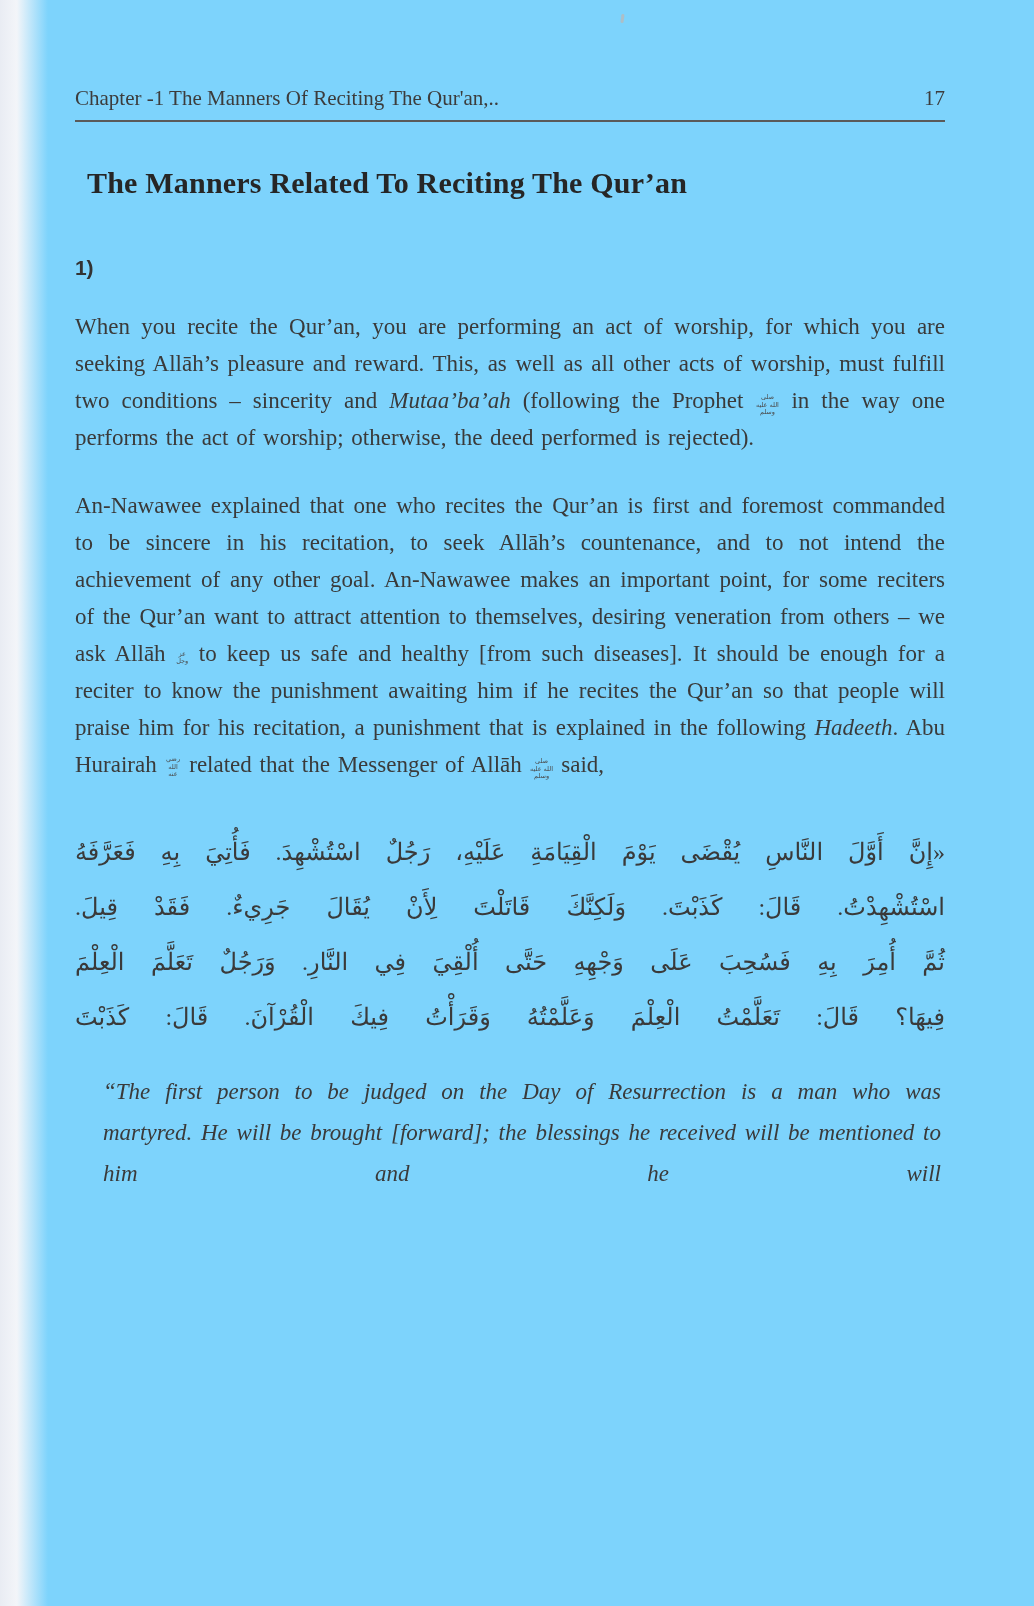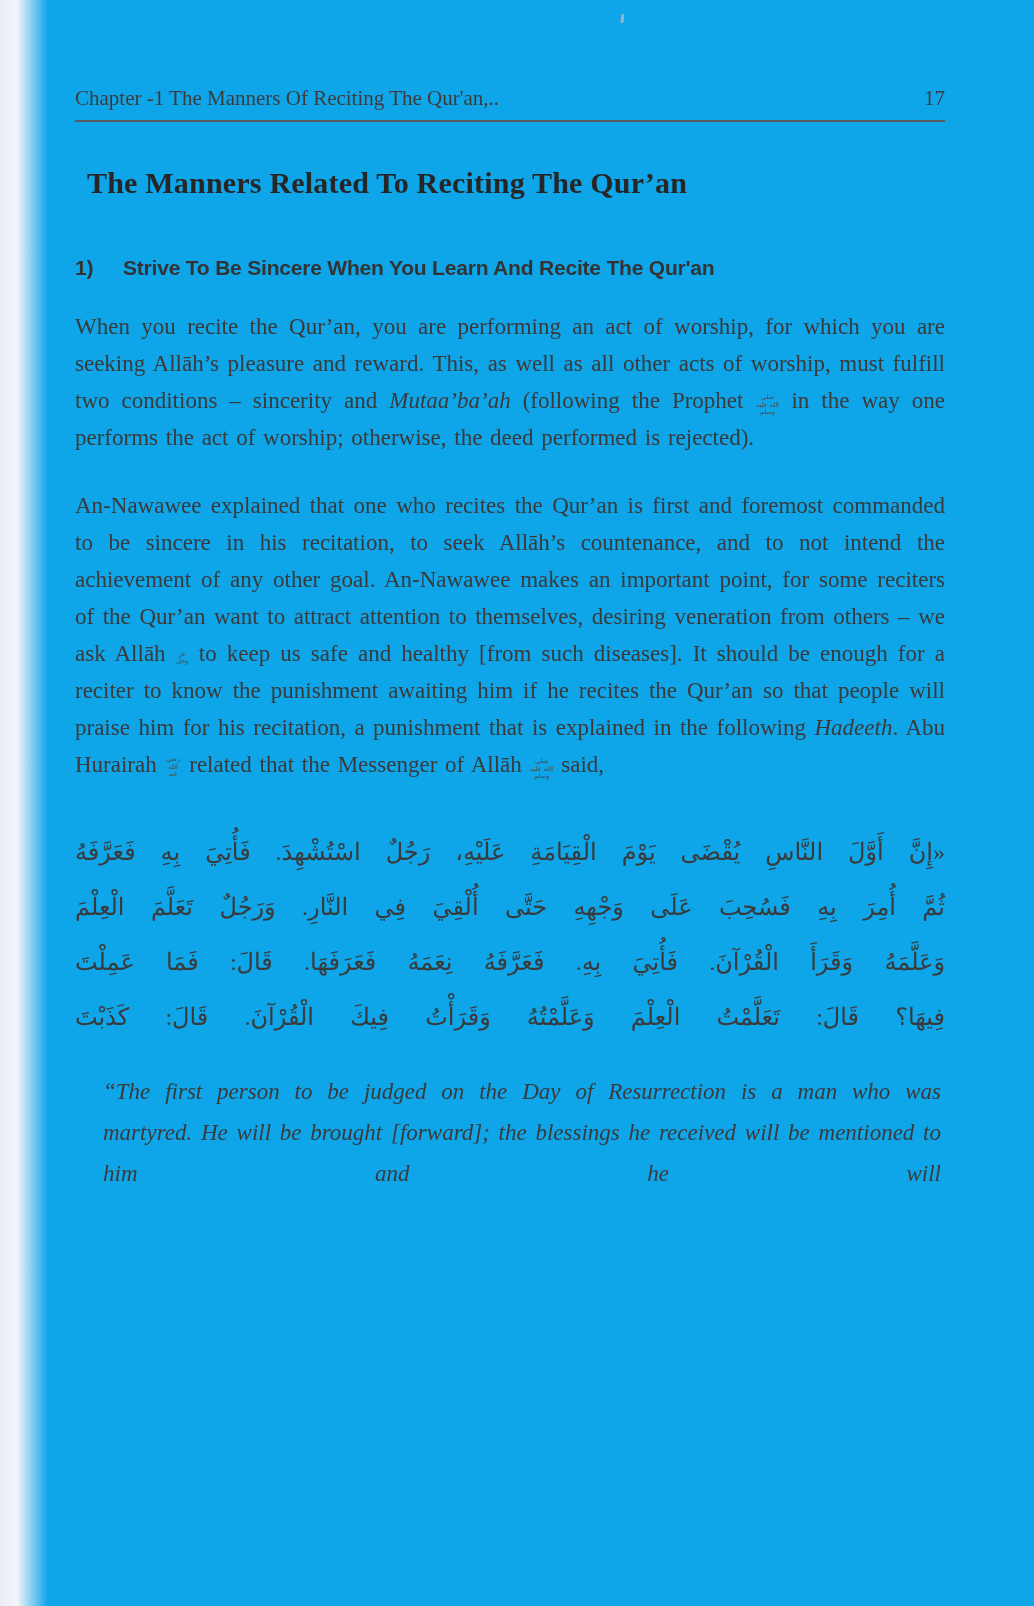--- a/index.html
+++ b/index.html
@@ -1,19 +1,19 @@
 <!DOCTYPE html>
 <html><head>
 <meta charset="utf-8">
 <style>
   html,body { margin:0; padding:0; background:#ffffff; }
   .scan-page {
     position:relative;
     width:1034px; height:1606px;
-    background:#0ea5e9;
+    background:#7dd3fc;
     overflow:hidden;
     font-family:"Liberation Serif", serif;
     color:#383838;
   }
   .edge-shade {
     position:absolute; left:0; top:0; bottom:0; width:48px;
     background:linear-gradient(90deg, #e9ecf3 0%, #f3f5f9 35%, rgba(255,255,255,0) 100%);
     pointer-events:none;
   }
   .scan-speck {
@@ -92,30 +92,29 @@
     <div class="running-header">
       <span>Chapter -1 The Manners Of Reciting The Qur'an,..</span>
       <span>17</span>
     </div>
     <hr class="header-rule">
 
     <h1 class="page-title">The Manners Related To Reciting The Qur’an</h1>
 
     <div class="section-heading">
       <span class="section-num">1)</span>
-      <span>Strive To Be Sincere When You Learn And Recite The Qur'an</span>
     </div>
 
     <p class="body-para"><span>When you recite the Qur’an, you are performing an act of worship, for which you are seeking Allāh’s pleasure and reward. This, as well as all other acts of worship, must fulfill two conditions – sincerity and </span><span class="it">Mutaa’ba’ah</span><span> (following the Prophet </span><span class="honorific honorific-prophet">صلى الله عليه وسلم</span><span> in the way one performs the act of worship; otherwise, the deed performed is rejected).</span></p>
 
     <p class="body-para"><span>An-Nawawee explained that one who recites the Qur’an is first and foremost commanded to be sincere in his recitation, to seek Allāh’s countenance, and to not intend the achievement of any other goal. An-Nawawee makes an important point, for some reciters of the Qur’an want to attract attention to themselves, desiring veneration from others – we ask Allāh </span><span class="honorific honorific-allah">عز وجل</span><span> to keep us safe and healthy [from such diseases]. It should be enough for a reciter to know the punishment awaiting him if he recites the Qur’an so that people will praise him for his recitation, a punishment that is explained in the following </span><span class="it">Hadeeth</span><span>. Abu Hurairah </span><span class="honorific honorific-companion">رضي الله عنه</span><span> related that the Messenger of Allāh </span><span class="honorific honorific-prophet">صلى الله عليه وسلم</span><span> said,</span></p>
 
     <div class="hadith-arabic" dir="rtl">
         <div class="arabic-line">«إِنَّ أَوَّلَ النَّاسِ يُقْضَى يَوْمَ الْقِيَامَةِ عَلَيْهِ، رَجُلٌ اسْتُشْهِدَ. فَأُتِيَ بِهِ فَعَرَّفَهُ</div>
+        <div class="arabic-line">اسْتُشْهِدْتُ. قَالَ: كَذَبْتَ. وَلَكِنَّكَ قَاتَلْتَ لِأَنْ يُقَالَ جَرِيءٌ. فَقَدْ قِيلَ.</div>
         <div class="arabic-line">ثُمَّ أُمِرَ بِهِ فَسُحِبَ عَلَى وَجْهِهِ حَتَّى أُلْقِيَ فِي النَّارِ. وَرَجُلٌ تَعَلَّمَ الْعِلْمَ</div>
-        <div class="arabic-line">وَعَلَّمَهُ وَقَرَأَ الْقُرْآنَ. فَأُتِيَ بِهِ. فَعَرَّفَهُ نِعَمَهُ فَعَرَفَهَا. قَالَ: فَمَا عَمِلْتَ</div>
         <div class="arabic-line">فِيهَا؟ قَالَ: تَعَلَّمْتُ الْعِلْمَ وَعَلَّمْتُهُ وَقَرَأْتُ فِيكَ الْقُرْآنَ. قَالَ: كَذَبْتَ</div>
       </div>
 
     <p class="hadith-translation">“The first person to be judged on the Day of Resurrection is a man who was martyred. He will be brought [forward]; the blessings he received will be mentioned to him and he will</p>
 
   </div>
 </div>
 
 </body></html>

